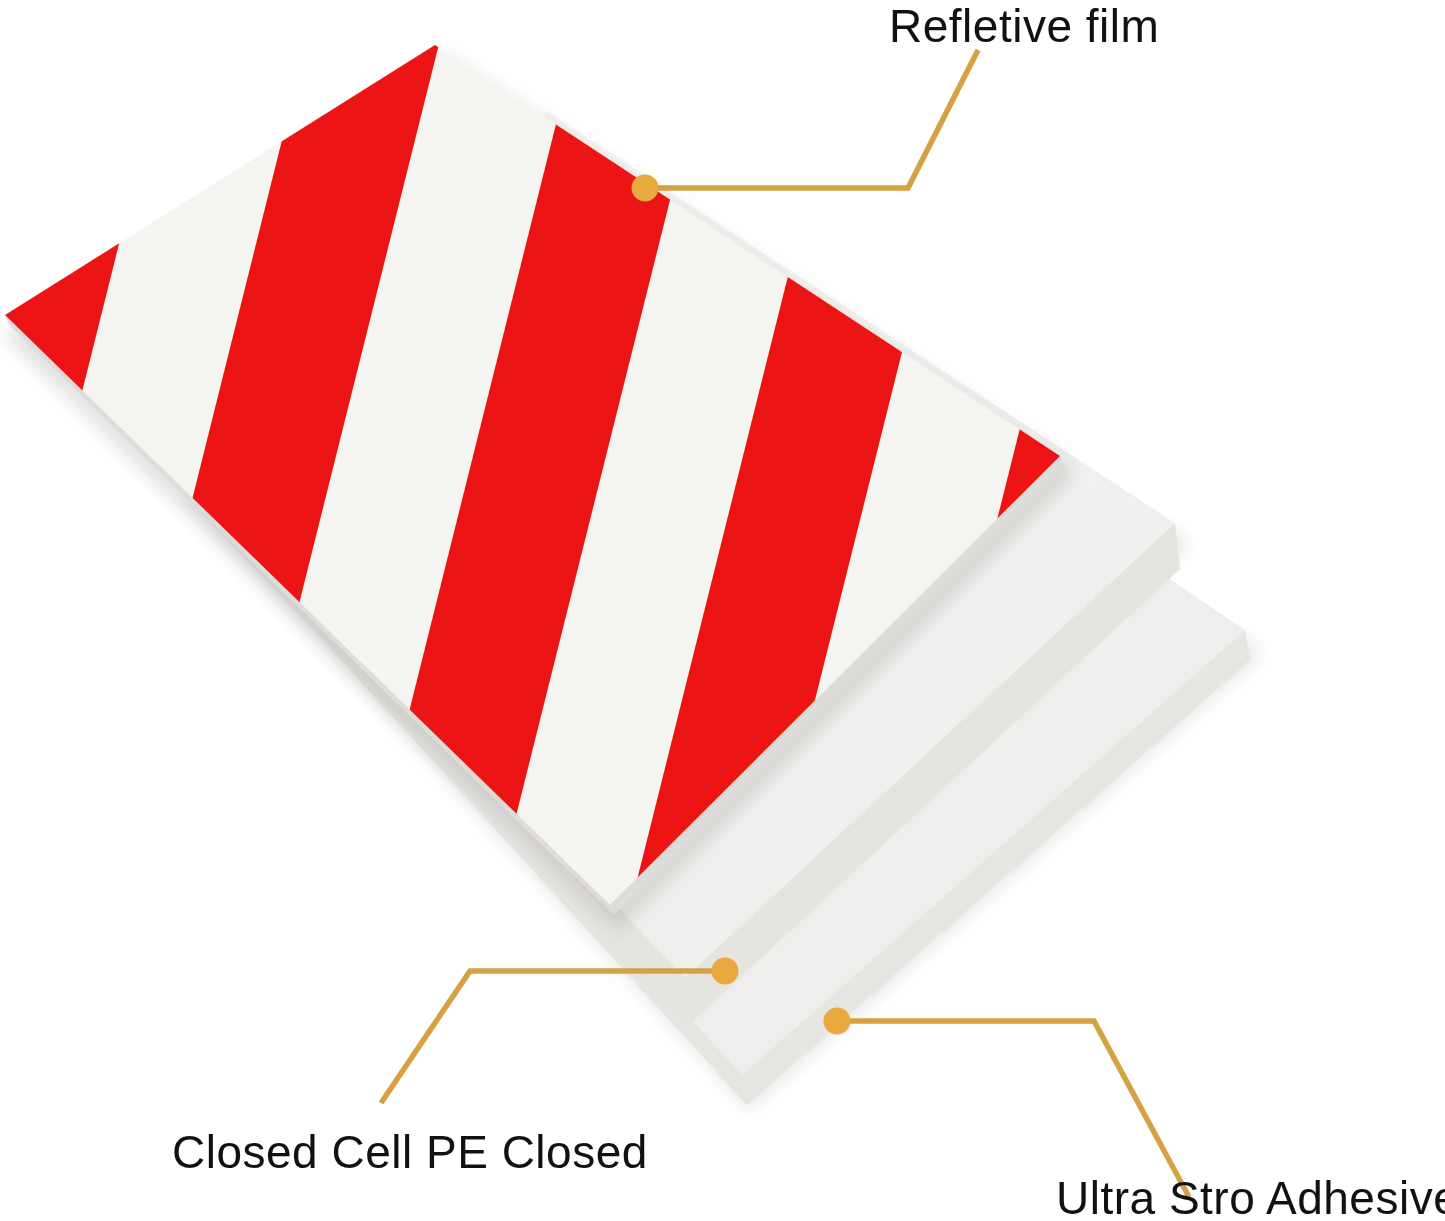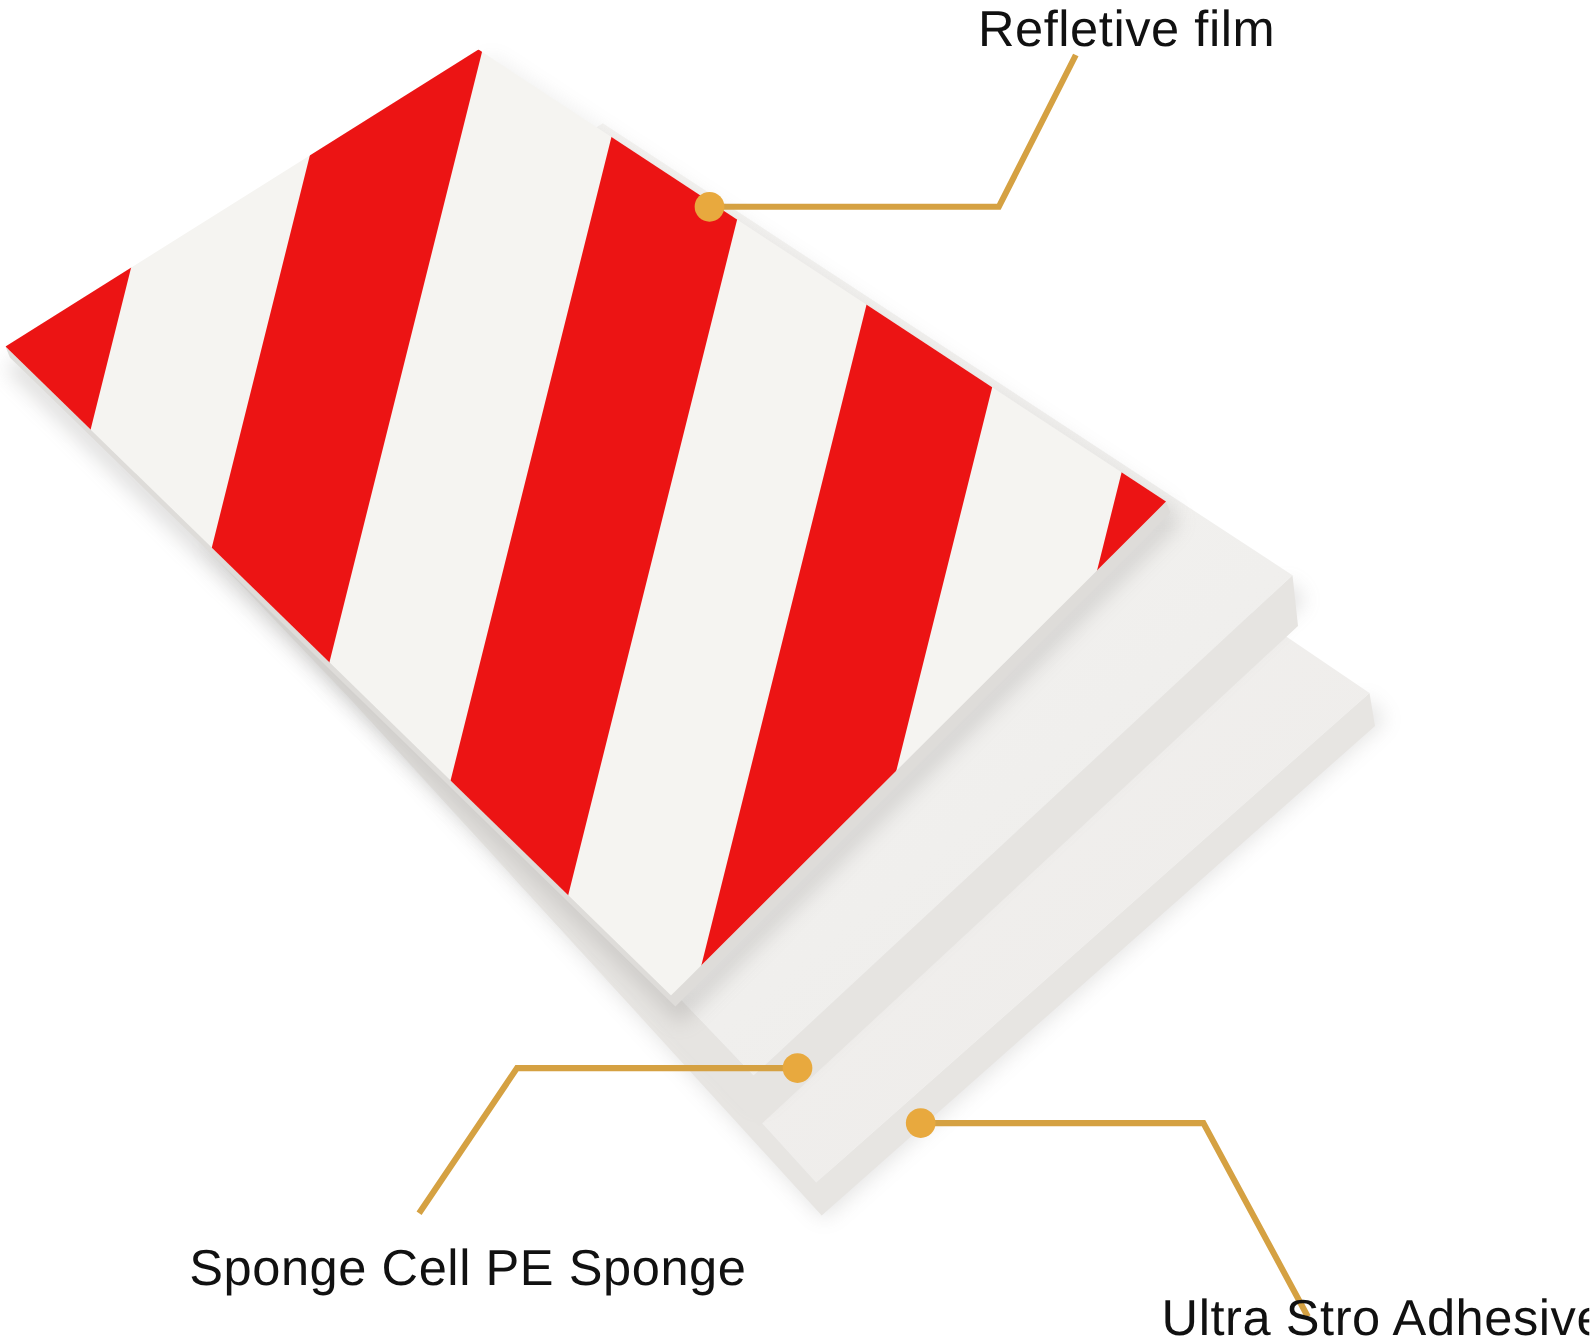--- a/index.html
+++ b/index.html
@@ -97,16 +97,16 @@
       <circle class="callout-dot" cx="725" cy="971" r="13.5"></circle>
     </g>
 
     <g>
       <polyline class="callout" points="837,1021 1094,1021 1189,1197"></polyline>
       <circle class="callout-dot" cx="837" cy="1021" r="13.5"></circle>
     </g>
   </svg>
 
   <div class="label label-film">Refletive film</div>
-  <div class="label label-sponge">Sponge Cell PE Sponge</div>
+  <div class="label label-sponge">Closed Cell PE Closed</div>
   <div class="label label-adhesive">Ultra Stro Adhesive</div>
 
 </div>
 
 </body></html>

